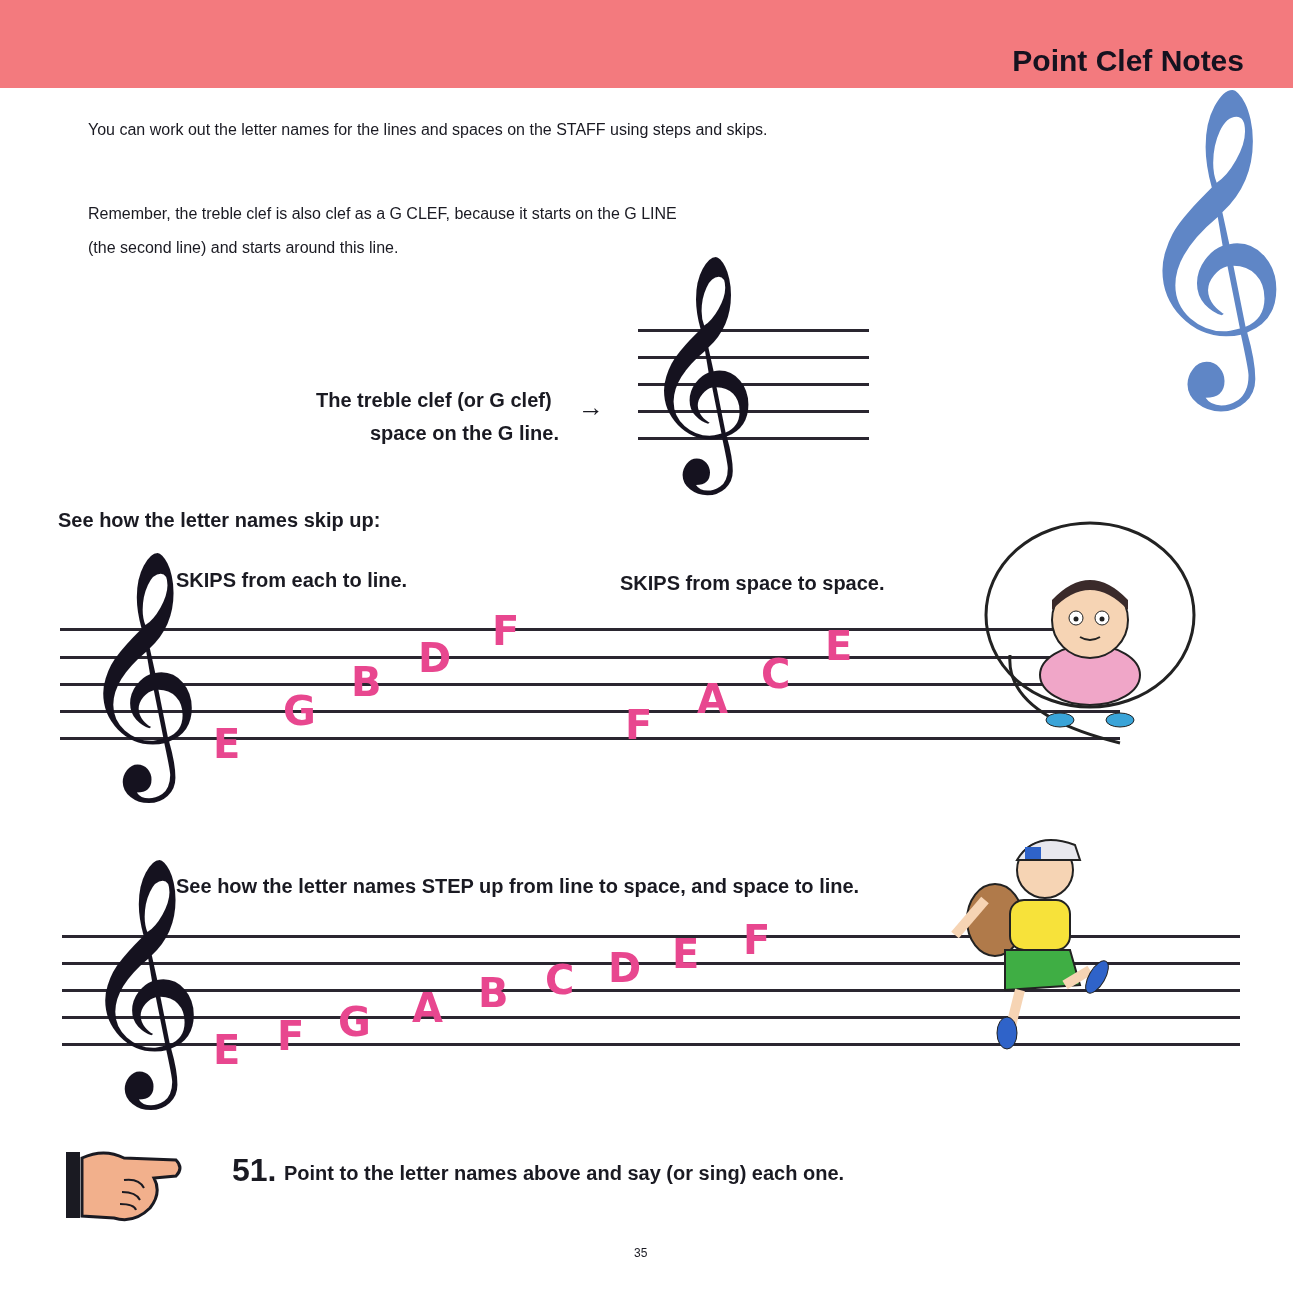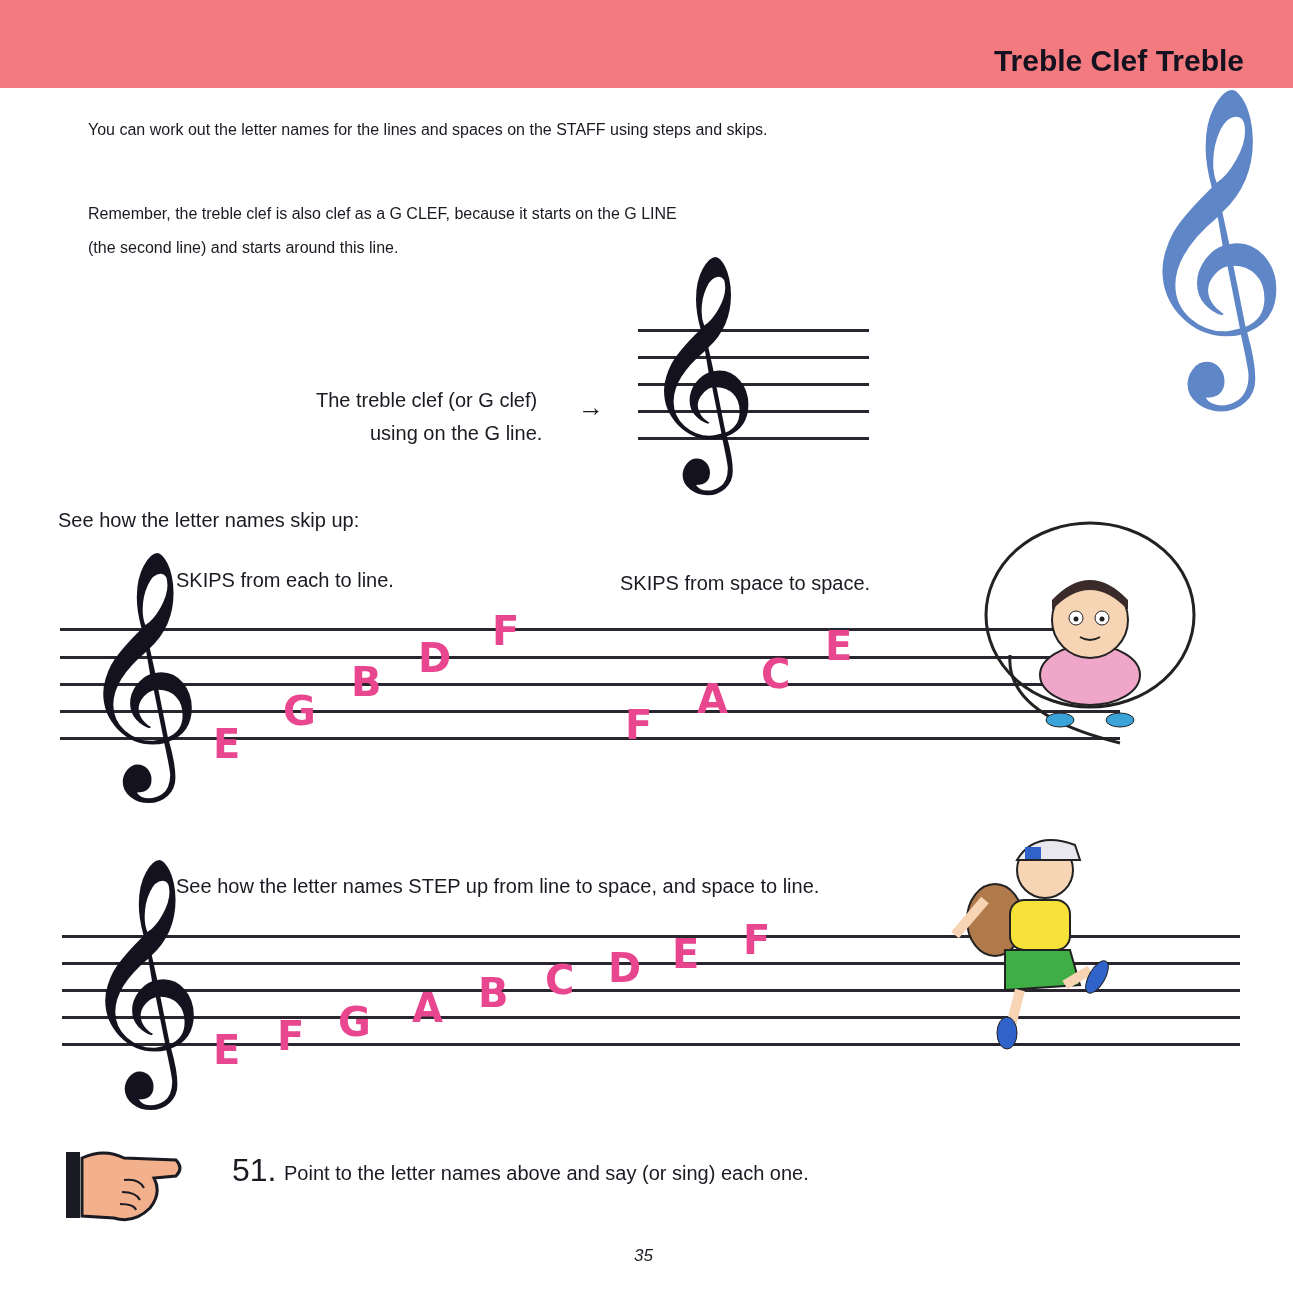--- a/index.html
+++ b/index.html
@@ -3,40 +3,40 @@
 <meta charset="utf-8">
 <style>
   html,body{margin:0;padding:0;background:#fff;}
   body{width:1293px;height:1311px;position:relative;overflow:hidden;font-family:"Liberation Sans",sans-serif;color:#1a1a22;}
   .header{position:absolute;left:0;top:0;width:1293px;height:88px;background:#f37a7e;}
   .header-title{position:absolute;right:49px;top:44px;font-size:30px;font-weight:bold;color:#15121f;}
   .para{position:absolute;font-size:16px;line-height:34px;margin-left:28px;}
   .staff-line{position:absolute;height:3px;background:#2a2630;}
   .clef{position:absolute;color:#15121f;font-family:"DejaVu Sans",sans-serif;line-height:1;}
   .note{position:absolute;font-family:"DejaVu Sans",sans-serif;font-weight:bold;color:#e8478f;font-size:40px;line-height:1;letter-spacing:-1px;}
-  .label{position:absolute;font-size:20px;}
+  .label{position:absolute;font-size:20px;font-weight:bold;}
   .blue-clef{position:absolute;left:1130px;top:105px;font-family:"DejaVu Sans",sans-serif;font-size:270px;line-height:1;color:#5f86c6;}
-  .pagenum{position:absolute;left:634px;top:1246px;font-size:17px;font-style:italic;}
+  .pagenum{position:absolute;left:634px;top:1246px;font-size:12px;}
 </style>
 </head>
 <body>
 
 <div class="header">
-  <div class="header-title">Treble Clef Treble</div>
+  <div class="header-title">Point Clef Notes</div>
 </div>
 
 <div class="para" style="left:60px;top:113px;">You can work out the letter names for the lines and spaces on the STAFF using steps and skips.</div>
 <div class="para" style="left:60px;top:197px;">Remember, the treble clef is also clef as a G CLEF, because it starts on the G LINE</div>
 <div class="para" style="left:60px;top:231px;">(the second line) and starts around this line.</div>
 
 <div class="blue-clef">𝄞</div>
 
 <div>
   <div class="label" style="left:316px;top:389px;">The treble clef (or G clef)</div>
-  <div class="label" style="left:370px;top:422px;">using on the G line.</div>
+  <div class="label" style="left:370px;top:422px;">space on the G line.</div>
   <div class="label" style="left:578px;top:392px;font-size:26px;">→</div>
   <div class="staff-line" style="left:638px;top:329px;width:231px;"></div>
   <div class="staff-line" style="left:638px;top:356px;width:231px;"></div>
   <div class="staff-line" style="left:638px;top:383px;width:231px;"></div>
   <div class="staff-line" style="left:638px;top:410px;width:231px;"></div>
   <div class="staff-line" style="left:638px;top:437px;width:231px;"></div>
   <div class="clef" style="left:640px;top:268px;font-size:200px;">𝄞</div>
 </div>
 
 <div class="label" style="left:58px;top:509px;text-align:center;">See how the letter names skip up:</div>

